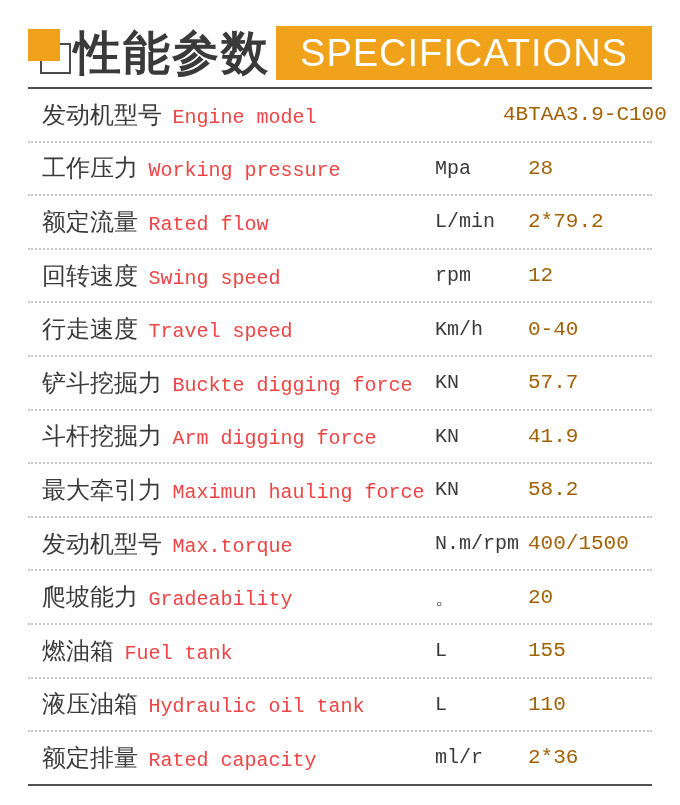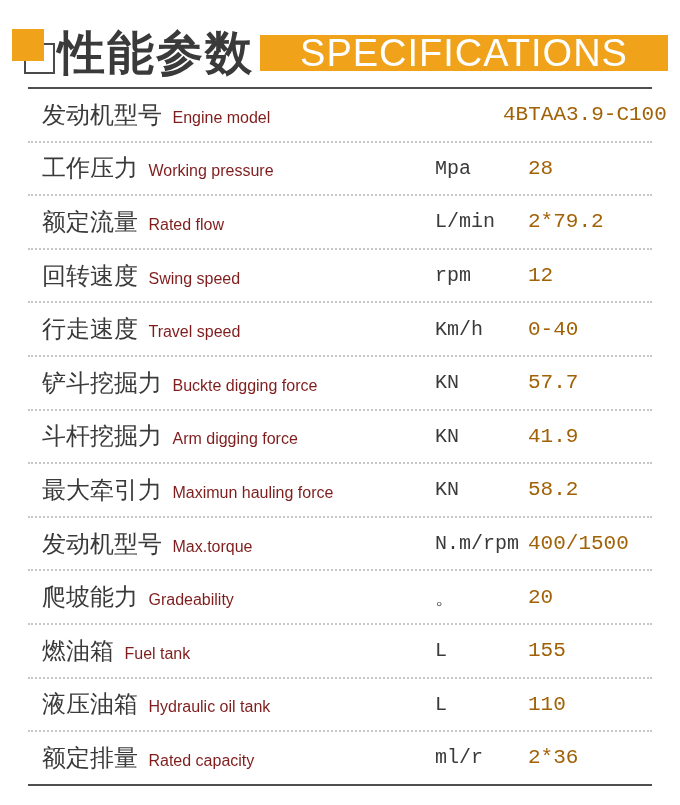--- a/index.html
+++ b/index.html
@@ -16,21 +16,21 @@
     width: 680px;
     height: 805px;
     padding-top: 25px;
     background: #FFFFFF;
   }
 
   
   .header {
     display: flex;
     align-items: center;
-    margin: 0 12px;
+    margin: 0 28px;
     height: 56px;
   }
   .logo-icon {
     position: relative;
     width: 44px;
     height: 52px;
     flex: none;
   }
   .logo-icon .sq-outline {
     position: absolute;
@@ -50,21 +50,21 @@
     font-size: 47px;
     font-weight: bold;
     letter-spacing: 2px;
     line-height: 56px;
     font-family: "DejaVu Sans", sans-serif;
     color: #3A3A3A;
     white-space: nowrap;
   }
   .banner {
     flex: 1;
-    height: 36px;
+    height: 54px;
     background: #F0A21A;
     display: flex;
     align-items: center;
     justify-content: center;
   }
   .banner span {
     color: #FFFFFF;
     font-size: 38px;
     letter-spacing: 1px;
     font-family: "Liberation Sans", sans-serif;
@@ -93,23 +93,23 @@
     white-space: nowrap;
     overflow: visible;
   }
   .cn {
     font-family: "DejaVu Sans", sans-serif;
     font-size: 24px;
     color: #3A3A3A;
     text-align: center;
   }
   .en {
-    font-family: Liberation Sans, sans-serif;
-    font-size: 16px;
-    color: #7f1d1d;
+    font-family: Liberation Mono, monospace;
+    font-size: 20px;
+    color: #ef4444;
     margin-left: 6px;
   }
   .unit {
     flex: none;
     width: 93px;
     font-family: Liberation Mono, monospace;
     font-size: 20px;
     color: #3A3A3A;
     white-space: nowrap;
   }

